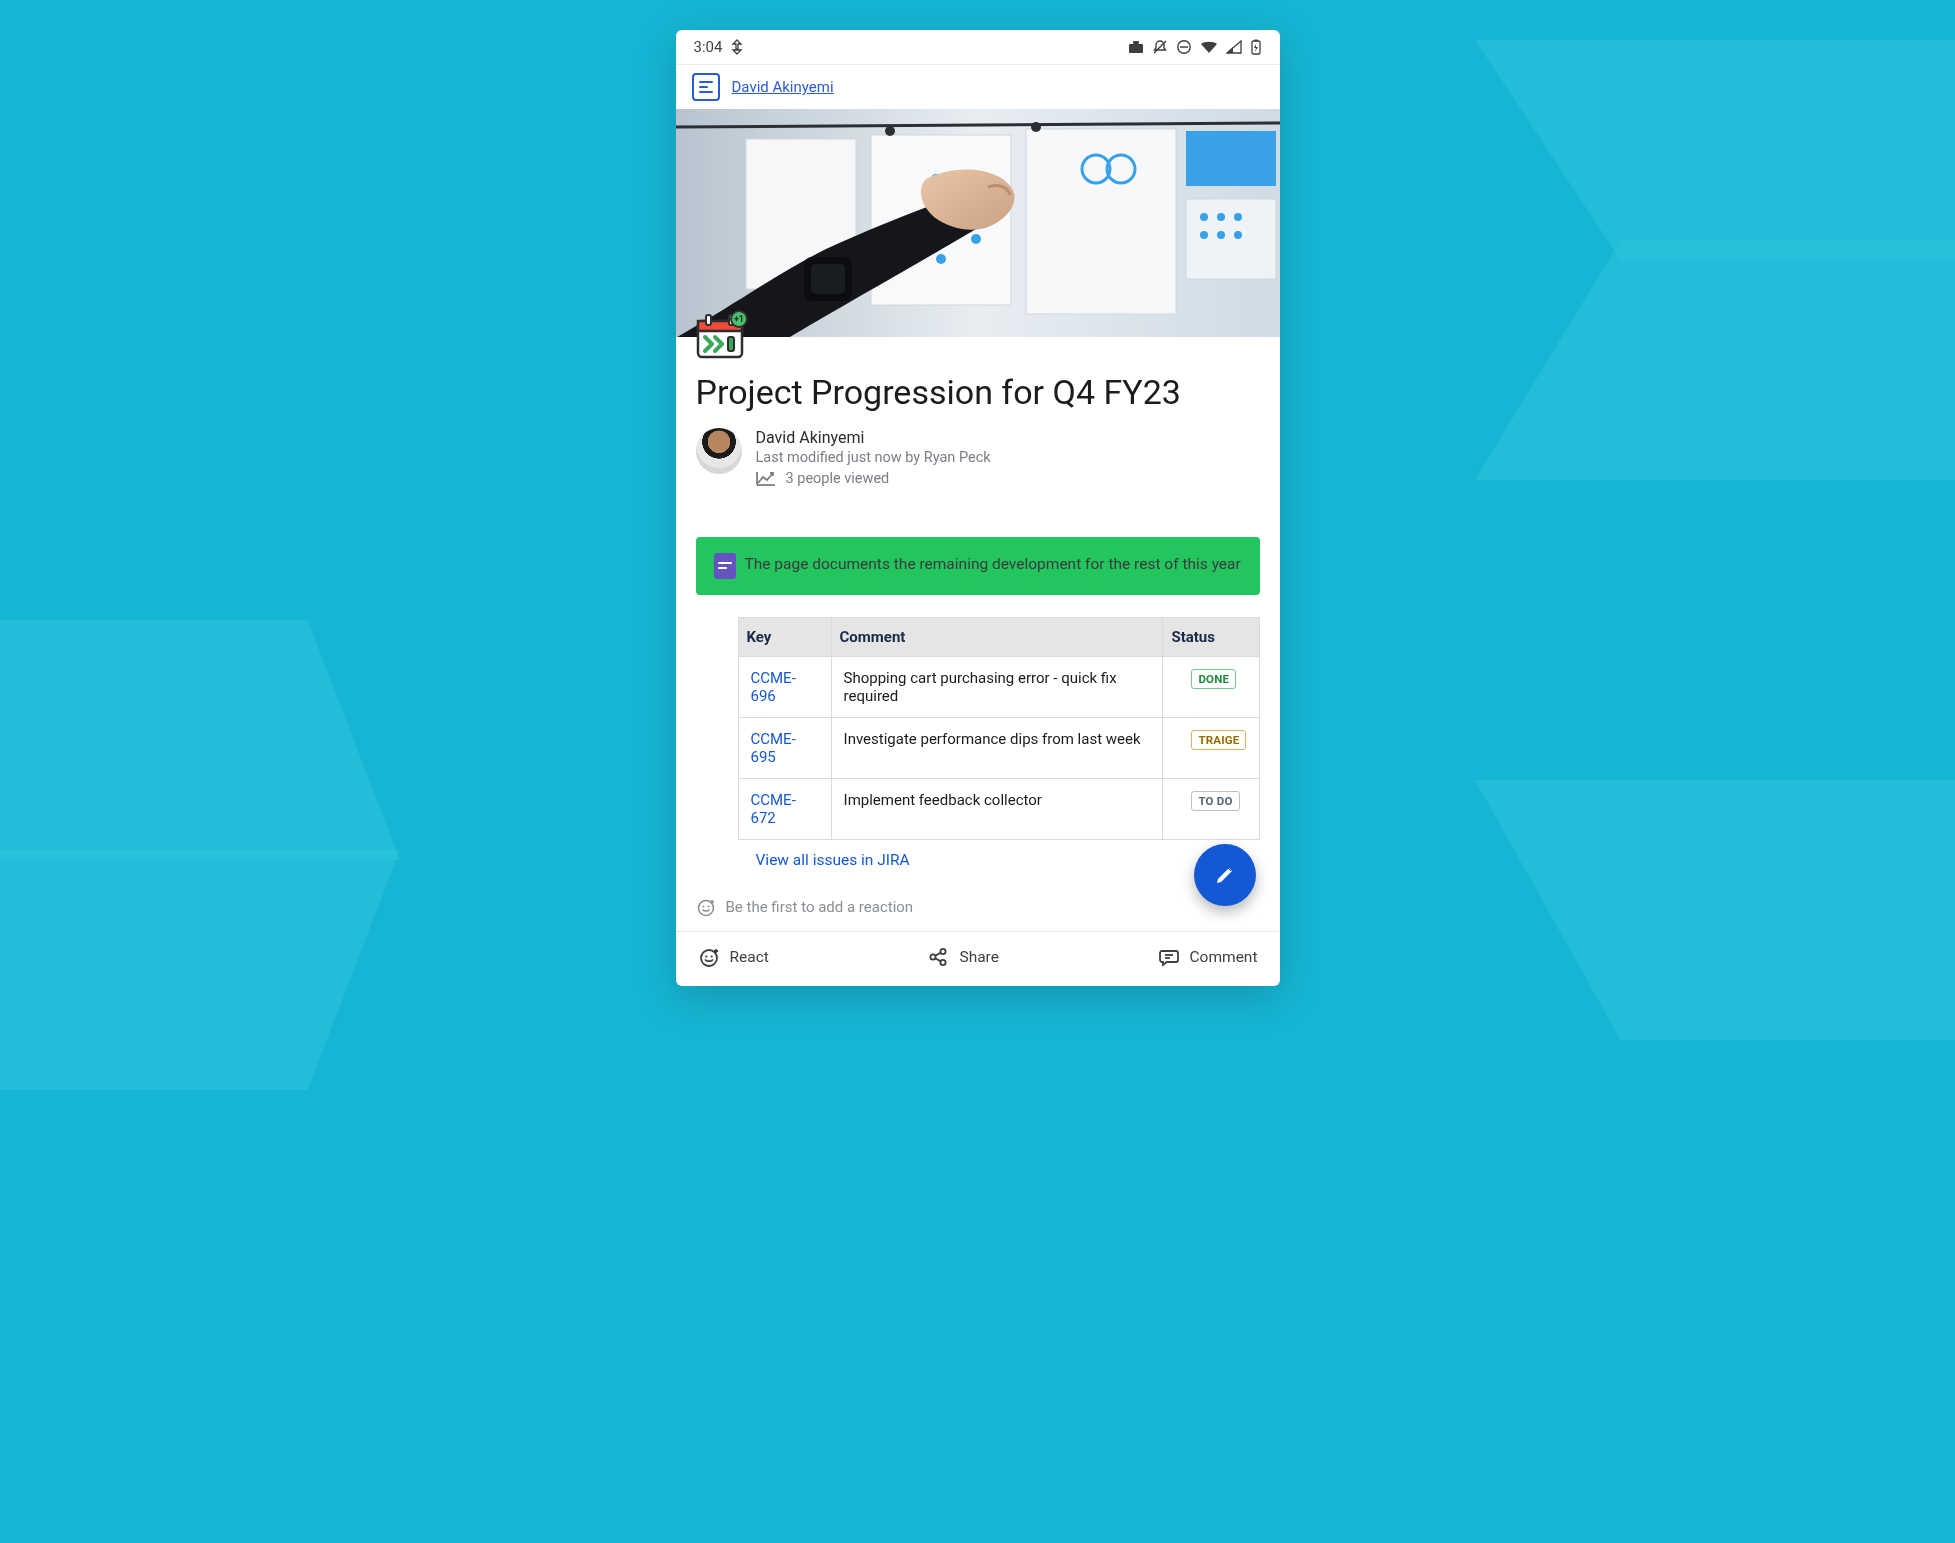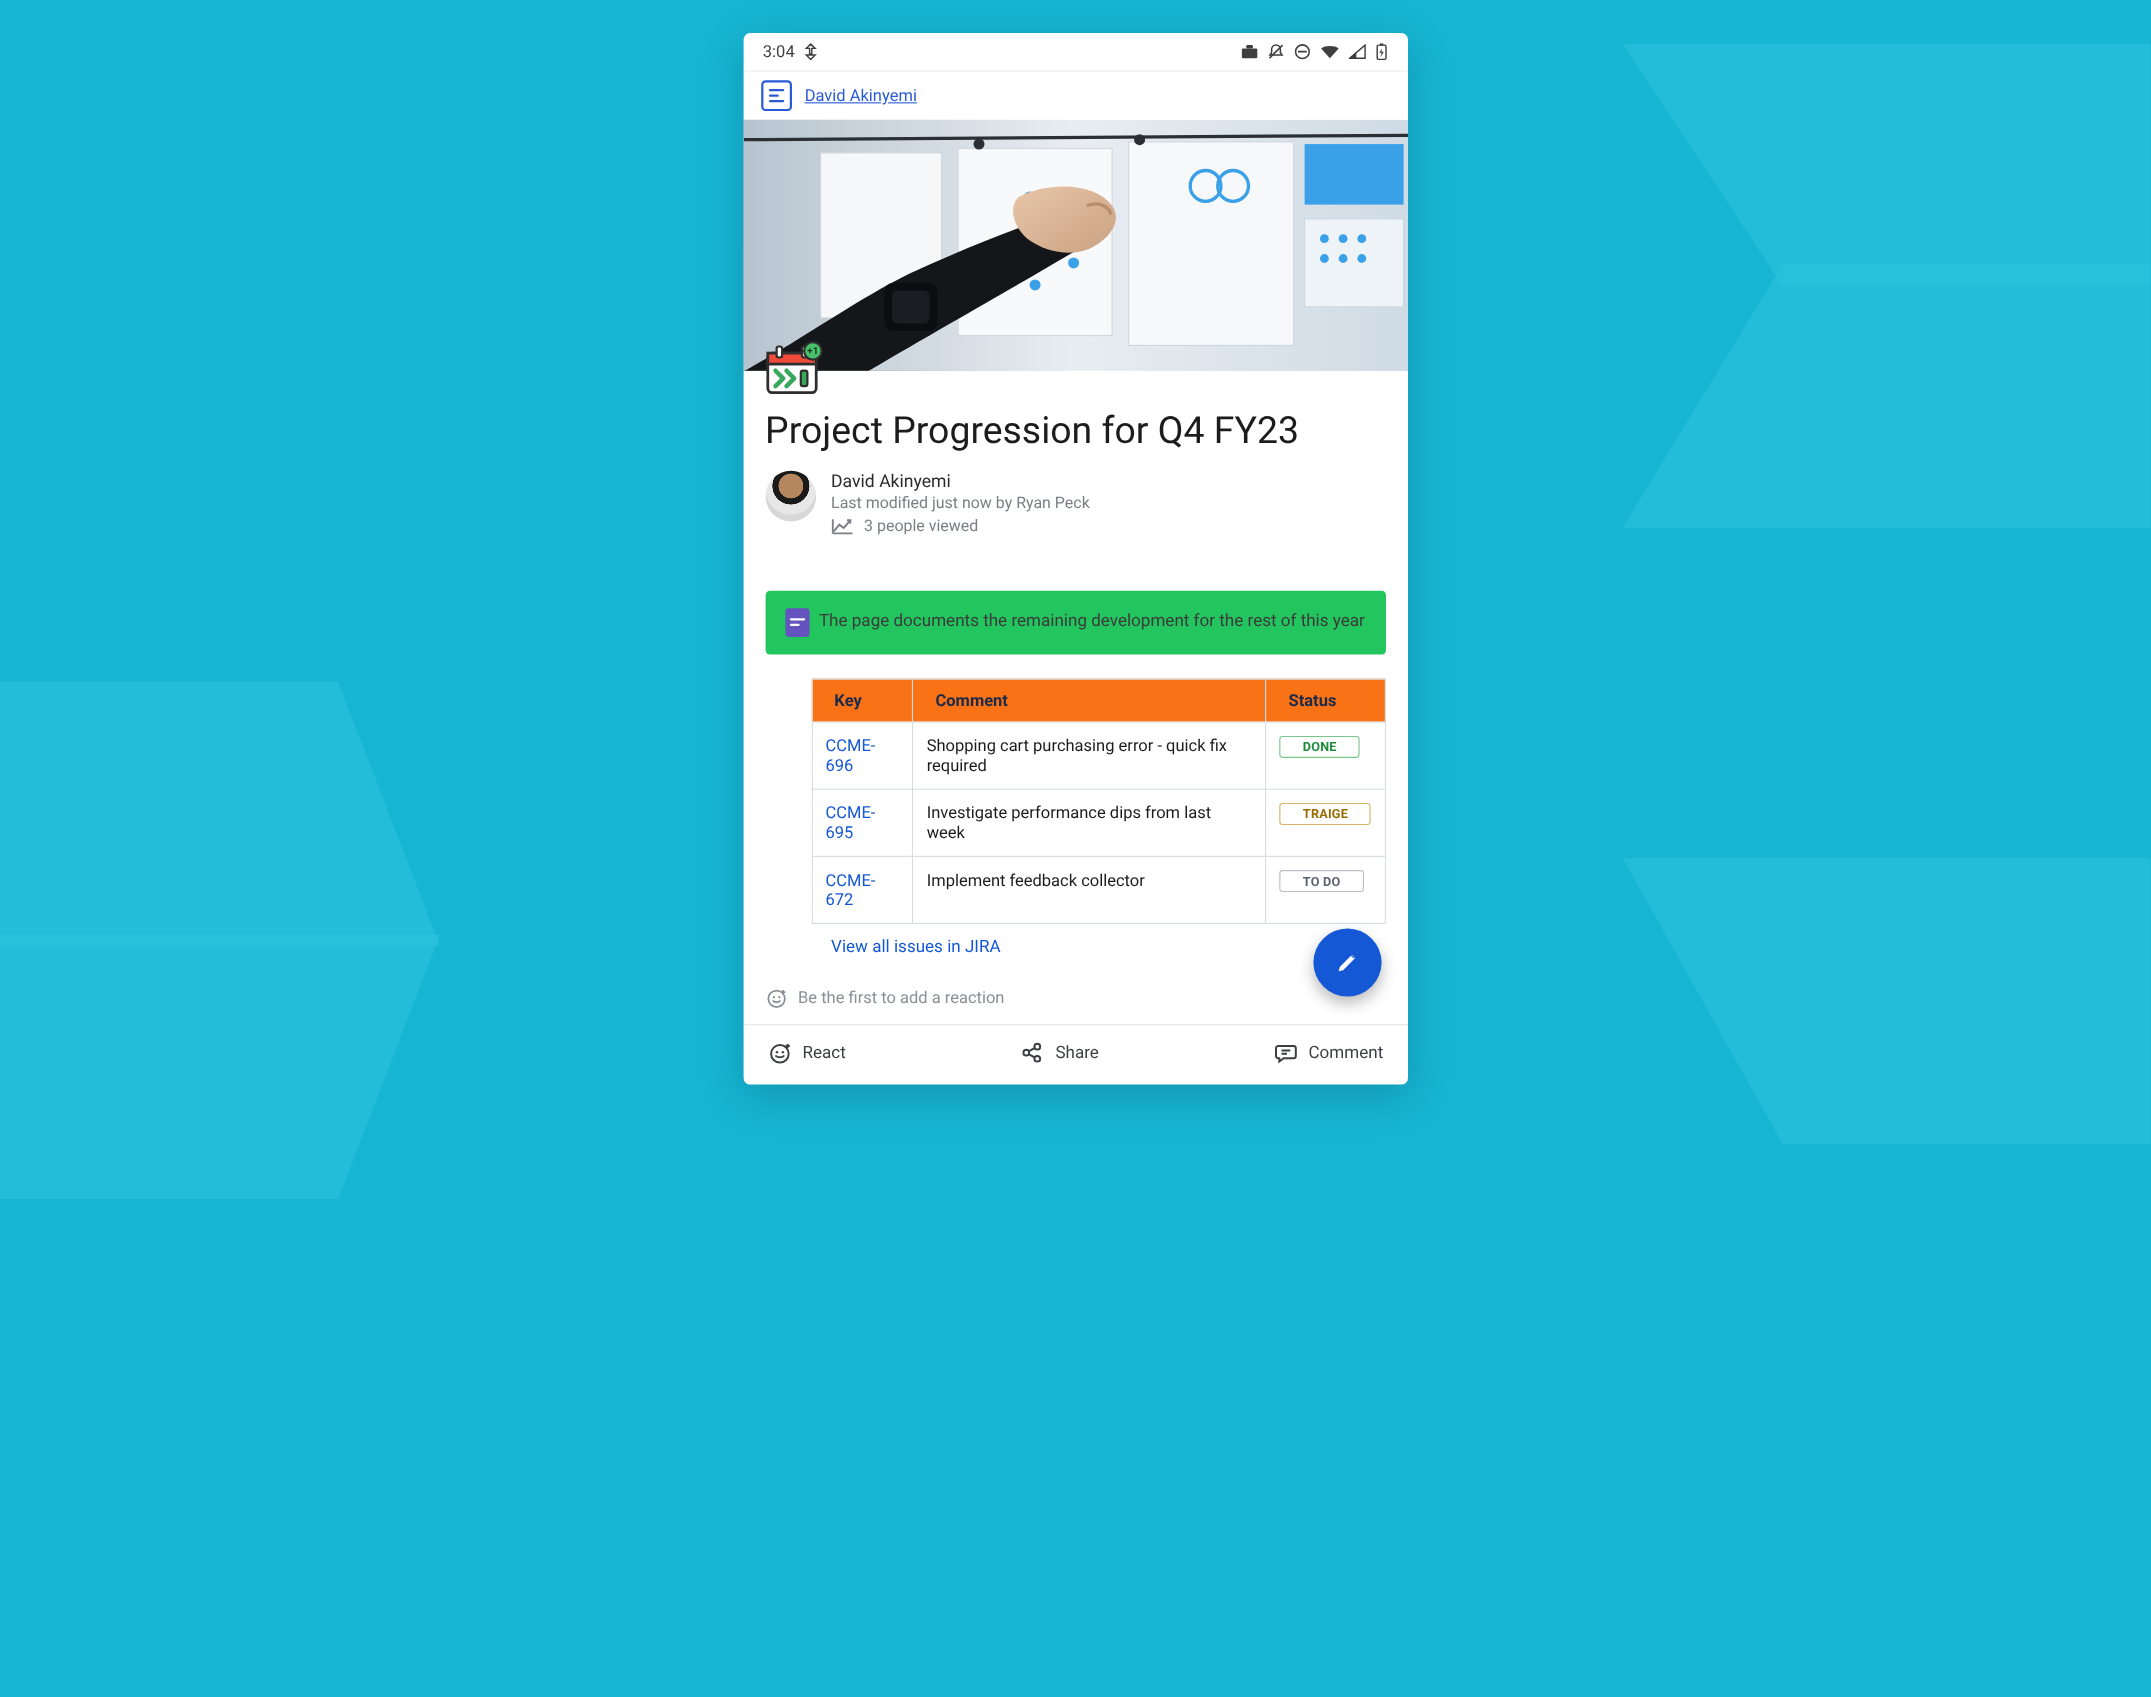--- a/index.html
+++ b/index.html
@@ -92,28 +92,28 @@
   .panel-icon span { height: 2px; background: #fff; border-radius: 1px; }
   .panel-icon span:nth-child(2){ width: 65%; }
 
   
   .table-wrap { margin: 22px 20px 0 62px; }
   table.issues {
     width: 100%; border-collapse: collapse; font-size: 15px; color: #1c1c1c;
     border: 1px solid #d8dce1;
   }
   table.issues th {
-    text-align: left; background: #f97316; font-weight: 700; color: #1b2a4a;
-    padding: 10px 20px; border: 1px solid #d8dce1; font-size: 15px;
+    text-align: left; background: #e5e5e5; font-weight: 700; color: #1b2a4a;
+    padding: 10px 8px; border: 1px solid #d8dce1; font-size: 15px;
   }
   table.issues td { padding: 12px 12px; border: 1px solid #d8dce1; vertical-align: top; }
   .key-link { color: #1558d6; }
   .status-pill {
     display: inline-block; font-size: 11.5px; font-weight: 700;
-    padding: 2px 20px; border-radius: 3px; border: 1px solid; letter-spacing: .2px;
+    padding: 2px 6px; border-radius: 3px; border: 1px solid; letter-spacing: .2px; margin-left: 16px;
   }
   .view-all { margin: 10px 20px 0 80px; }
   .view-all a { color: #1558d6; font-size: 15.5px; text-decoration: none; }
 
   
   .react-strip {
     display: flex; align-items: center; gap: 10px; padding: 28px 20px 14px 20px;
     color: #8a8f96; font-size: 15px; text-align: center;
   }
 

